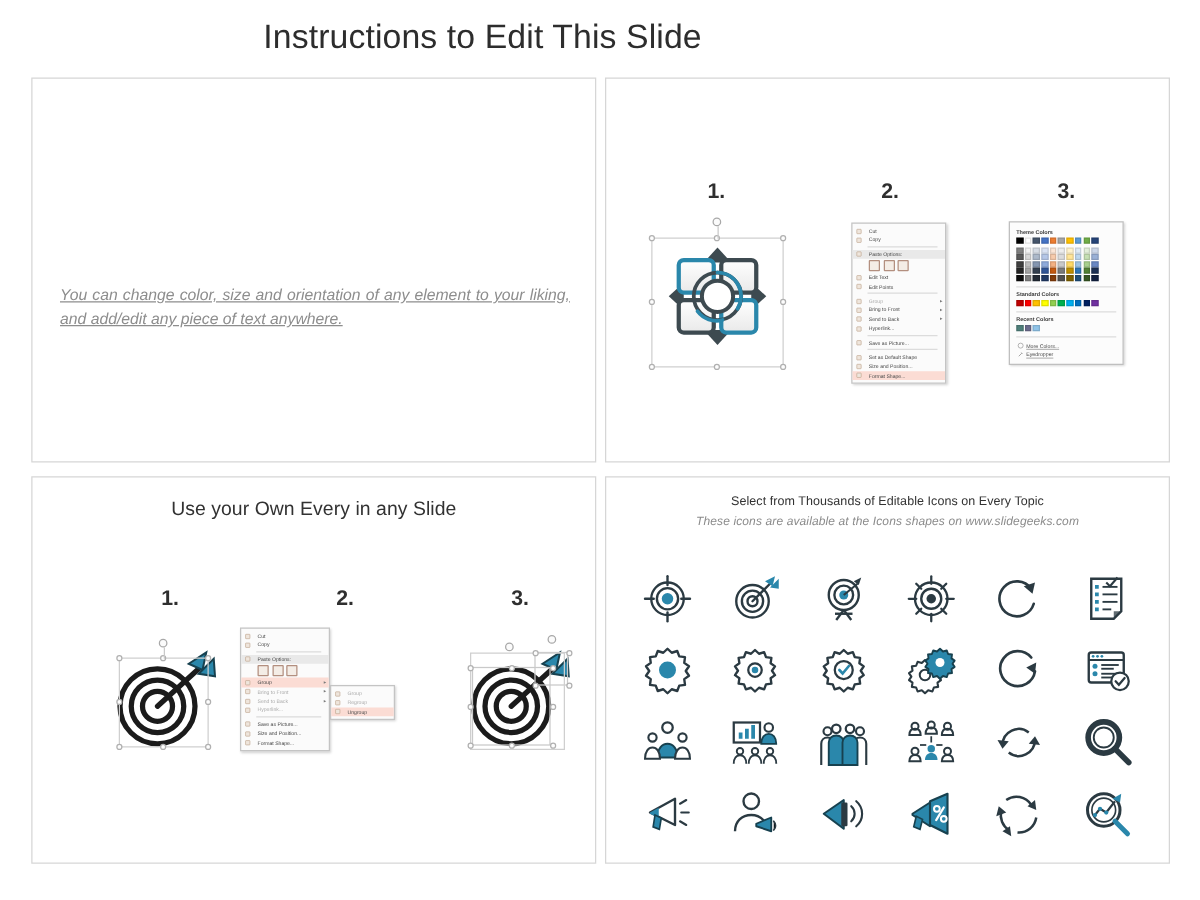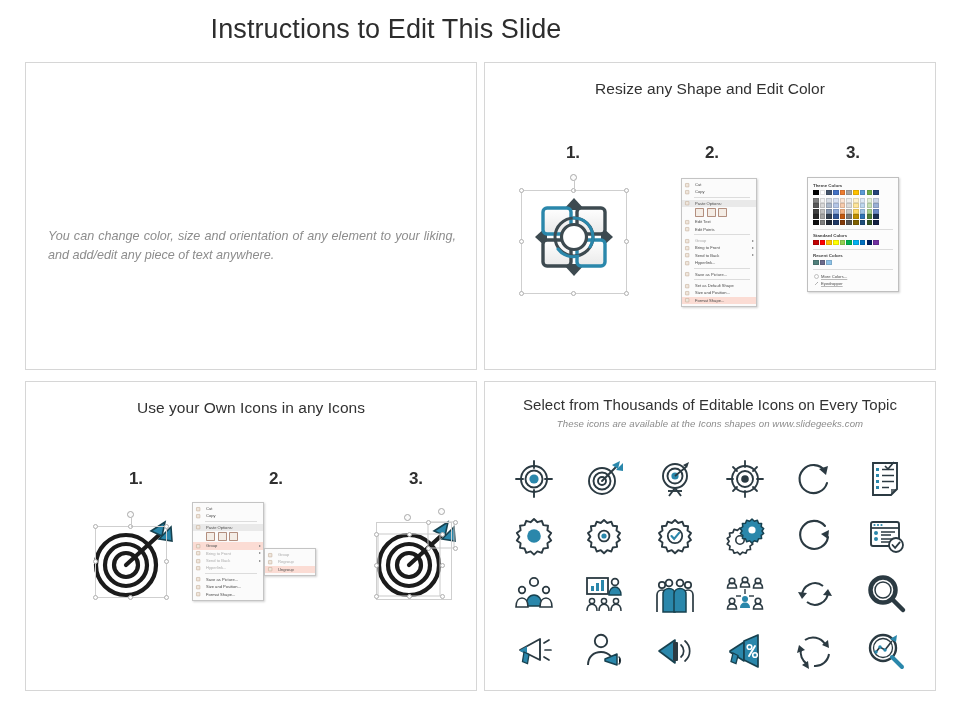--- a/index.html
+++ b/index.html
@@ -22,34 +22,34 @@
   .panel{position:absolute;background:#fff;border:1px solid #d6d6d6;box-sizing:border-box;}
   #panel-tl{left:25px;top:62px;width:452px;height:308px;}
   #panel-tr{left:484px;top:62px;width:452px;height:308px;}
   #panel-bl{left:25px;top:381px;width:452px;height:310px;}
   #panel-br{left:484px;top:381px;width:452px;height:310px;}
 
   .panel-head{
     text-align:center;font-size:15.5px;color:#323232;
     margin-top:17px;letter-spacing:.05px;
   }
-  #panel-br .panel-head{font-size:15px;margin-top:14px;}
+  #panel-br .panel-head{font-size:10px;margin-top:14px;}
   .panel-sub{
     text-align:center;font-size:9.6px;color:#8b8b8b;font-style:italic;
     margin-top:5px;letter-spacing:.1px;
   }
 
   
   .body-copy{
     position:absolute;left:22px;right:20px;
     font-style:italic;font-size:12.6px;line-height:19px;color:#8d8d8d;
     text-align:justify;
   }
   #copy-1{top:93px;}
-  #copy-2{top:164px;}
+  #copy-2{top:164px;text-decoration:underline;}
 
   
   .num{
     position:absolute;font-size:17px;font-weight:bold;color:#2f2f2f;
     text-align:center;width:40px;
   }
 
   
   .fig{position:absolute;}
 
@@ -120,21 +120,20 @@
 
 <div class="slide">
 
   <div class="slide-title">Instructions to Edit This Slide</div>
 
   <div class="panel" id="panel-tl">
     <div class="body-copy" id="copy-2">You can change color, size and orientation of any element to your liking, and add/edit any piece of text anywhere.</div>
   </div>
 
   <div class="panel" id="panel-tr">
-    <div class="panel-head">Resize any Shape and Edit Color</div>
 
     <div class="num" style="left:68px;top:80px;">1.</div>
     <div class="num" style="left:207px;top:80px;">2.</div>
     <div class="num" style="left:348px;top:80px;">3.</div>
 
     <div class="fig" style="left:28px;top:113px;width:122px;height:122px;">
       <div class="selframe" style="left:8px;top:14px;width:106px;height:104px;">
         <div class="handle" style="left:-3px;top:-3px;"></div>
         <div class="handle" style="left:50%;margin-left:-3px;top:-3px;"></div>
         <div class="handle" style="right:-3px;top:-3px;"></div>
@@ -372,21 +371,21 @@
           </span><span>More Colors...</span></div>
         <div class="opt"><span class="gi">
             <svg width="5" height="5" viewBox="0 0 10 10">
               <path d="M2 8 L7 3 M6 2 l2 2" stroke="#8a8a8a" stroke-width="1.2" fill="none"></path>
             </svg>
           </span><span>Eyedropper</span></div>
       </div>
   </div>
 
   <div class="panel" id="panel-bl">
-    <div class="panel-head">Use your Own Icons in any Icons</div>
+    <div class="panel-head">Use your Own Every in any Slide</div>
 
     <div class="num" style="left:90px;top:87px;">1.</div>
     <div class="num" style="left:230px;top:87px;">2.</div>
     <div class="num" style="left:370px;top:87px;">3.</div>
 
     <div class="fig" style="left:45px;top:126px;width:110px;height:110px;">
       <div class="selframe" style="left:24px;top:18px;width:72px;height:72px;">
         <div class="handle" style="left:-3px;top:-3px;"></div>
         <div class="handle" style="left:50%;margin-left:-3px;top:-3px;"></div>
         <div class="handle" style="right:-3px;top:-3px;"></div>

